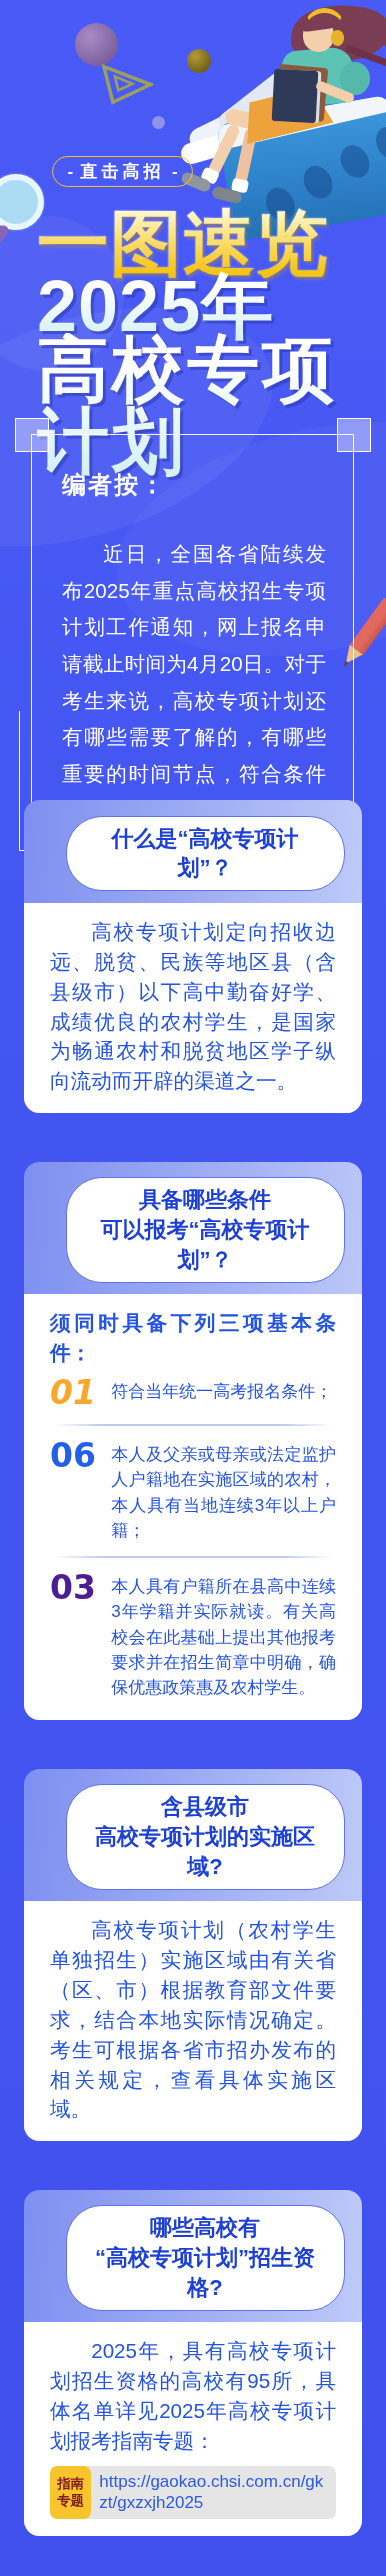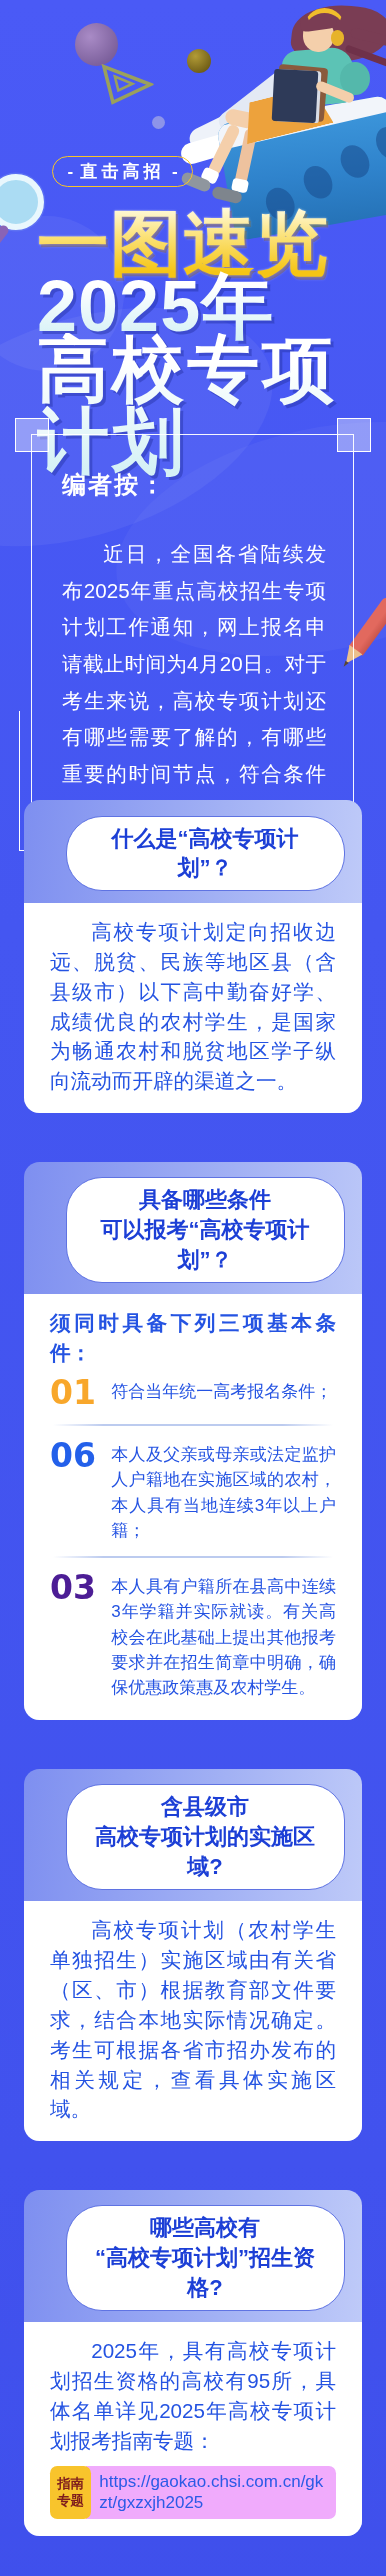--- a/index.html
+++ b/index.html
@@ -79,26 +79,26 @@
   .cards{position:absolute;left:24px;top:800px;width:338px;display:flex;flex-direction:column;gap:49px;}
   .card{border-radius:15.5px;background:linear-gradient(95deg,#7e8ff0 0%,#a2b1f4 55%,#c2cdf9 100%);overflow:hidden;display:flex;flex-direction:column;}
   .card-hd{padding:15.5px 17.5px 11.3px;display:flex;justify-content:center;margin-left:24px;}
   .pill{background:#fff;border:1.5px solid #5f73e2;border-radius:36px;min-width:76%;padding:7.2px 20.6px;text-align:center;color:#1c3fd6;font-weight:bold;font-size:22px;line-height:1.35;box-sizing:border-box;}
   .pill span{display:block;}
   .card-bd{background:#fff;flex:1;padding:14.4px 26px 16.5px;color:#2453e2;font-size:20.6px;line-height:1.45;text-align:justify;}
   .para{margin:0;text-indent:2em;}
   .intro{margin:0 0 5.2px;font-weight:bold;text-indent:0;}
   .cond-item{display:flex;align-items:flex-start;gap:9.3px;padding:3.1px 0;}
   .cond-num{flex:none;width:52px;font-size:33px;font-weight:900;line-height:1.05;font-family:"DejaVu Sans",sans-serif;}
-  .n1{color:#f8a72b;}.n2{color:#2360ea;}.n3{color:#4c1d95;}
+  .n1{color:#f8a72b;font-style:italic;}.n2{color:#2360ea;}.n3{color:#4c1d95;}
   .cond-text{flex:1;font-size:17px;line-height:1.48;margin-top:3.1px;text-align:justify;}
   .divider{height:1.5px;margin:10.3px 3.1px;background:linear-gradient(90deg,rgba(188,203,239,0),#bccbef 18%,#bccbef 82%,rgba(188,203,239,0));}
   .url-row{display:flex;align-items:stretch;margin-top:10.3px;}
   .url-badge{flex:none;z-index:2;background:#f8c42c;color:#7f1d1d;font-weight:bold;font-size:13.4px;line-height:1.25;border-radius:7.2px;padding:4.1px 7.2px;display:flex;flex-direction:column;justify-content:center;text-align:center;}
-  .url-strip{flex:1;z-index:1;margin-left:-5.2px;background:#f0abfc;border-radius:0 7.2px 7.2px 0;display:flex;align-items:center;padding:6.2px 5.2px 6.2px 13.4px;}
+  .url-strip{flex:1;z-index:1;margin-left:-5.2px;background:#e5e5e5;border-radius:0 7.2px 7.2px 0;display:flex;align-items:center;padding:6.2px 5.2px 6.2px 13.4px;}
   .url-text{font-size:17px;color:#2a5ae6;word-break:break-all;line-height:1.2;}
 </style>
 </head>
 <body>
 
 <div class="page">
 
   <div class="swirl swirl1"></div>
   <div class="swirl swirl2"></div>
   <div class="soft-circle"></div>

